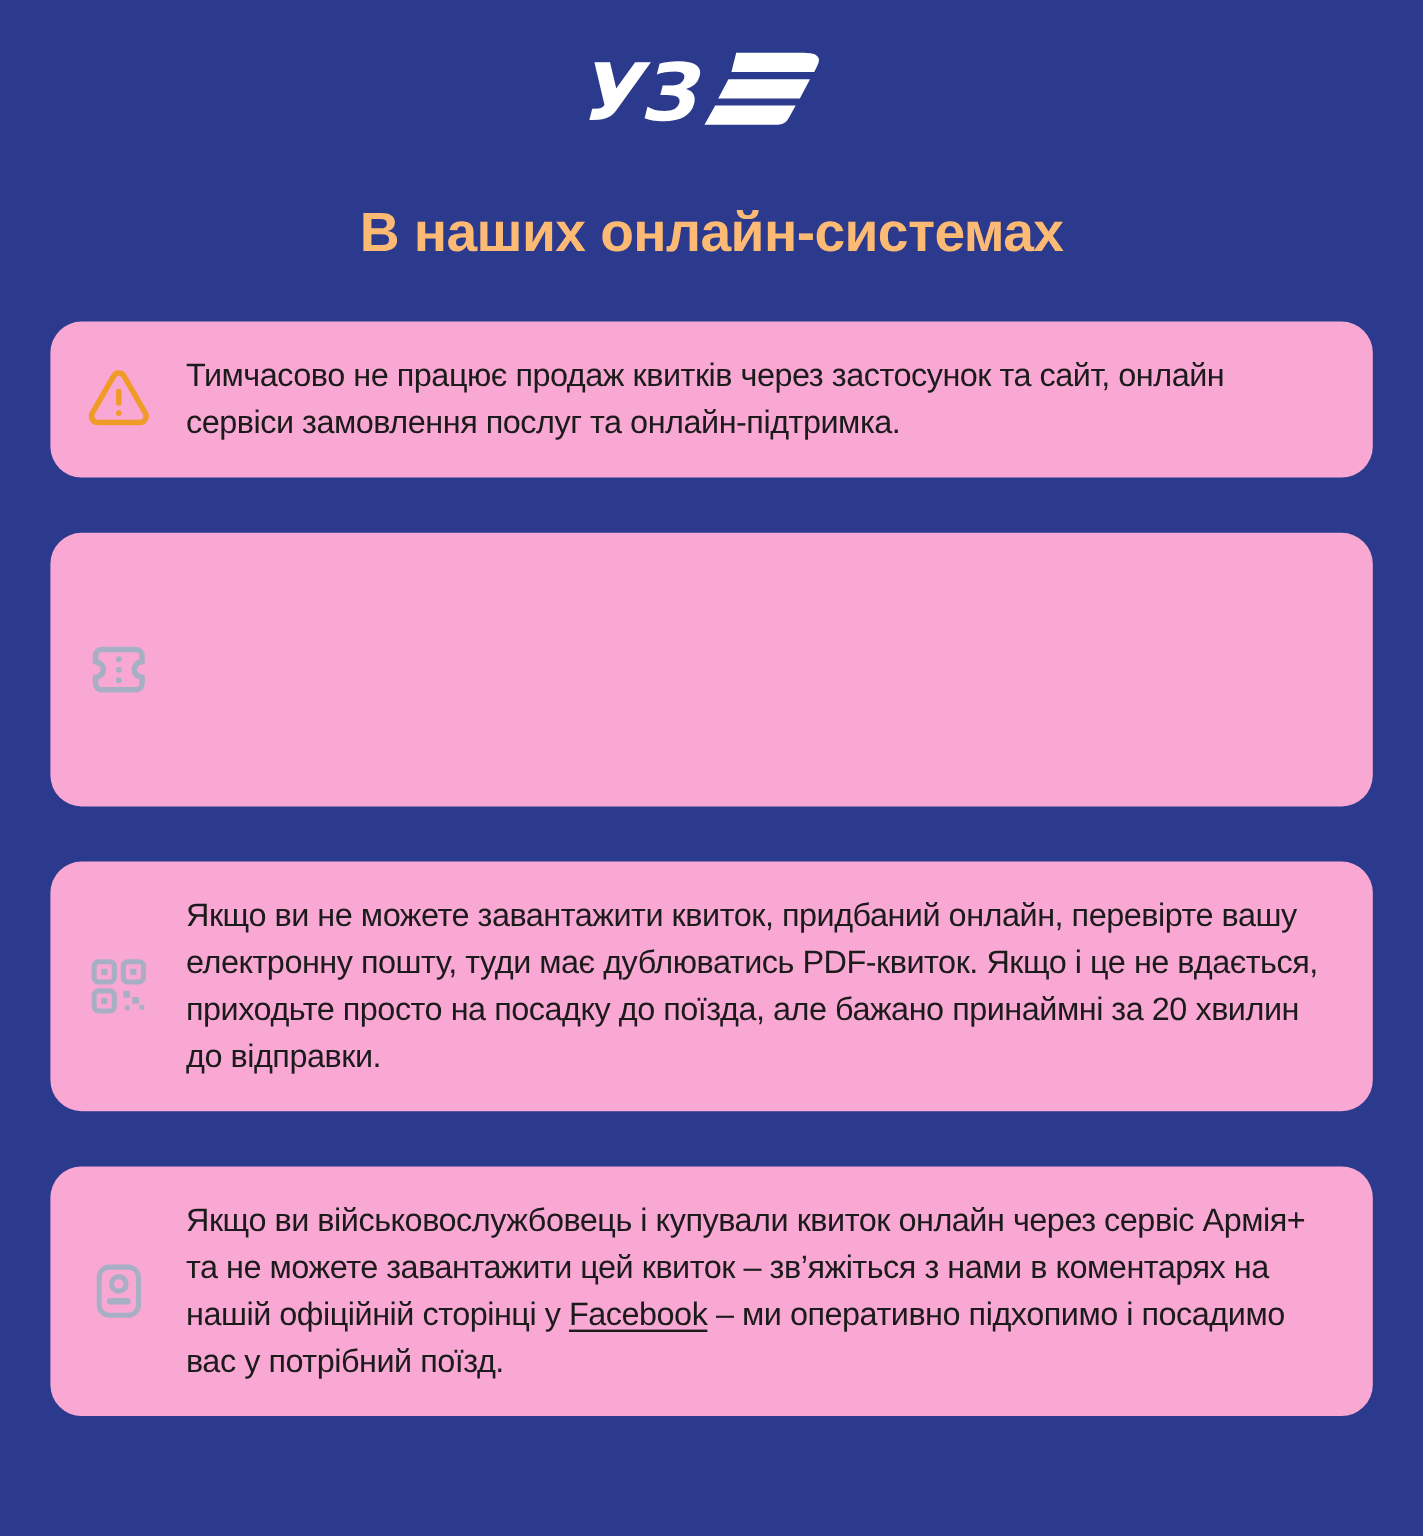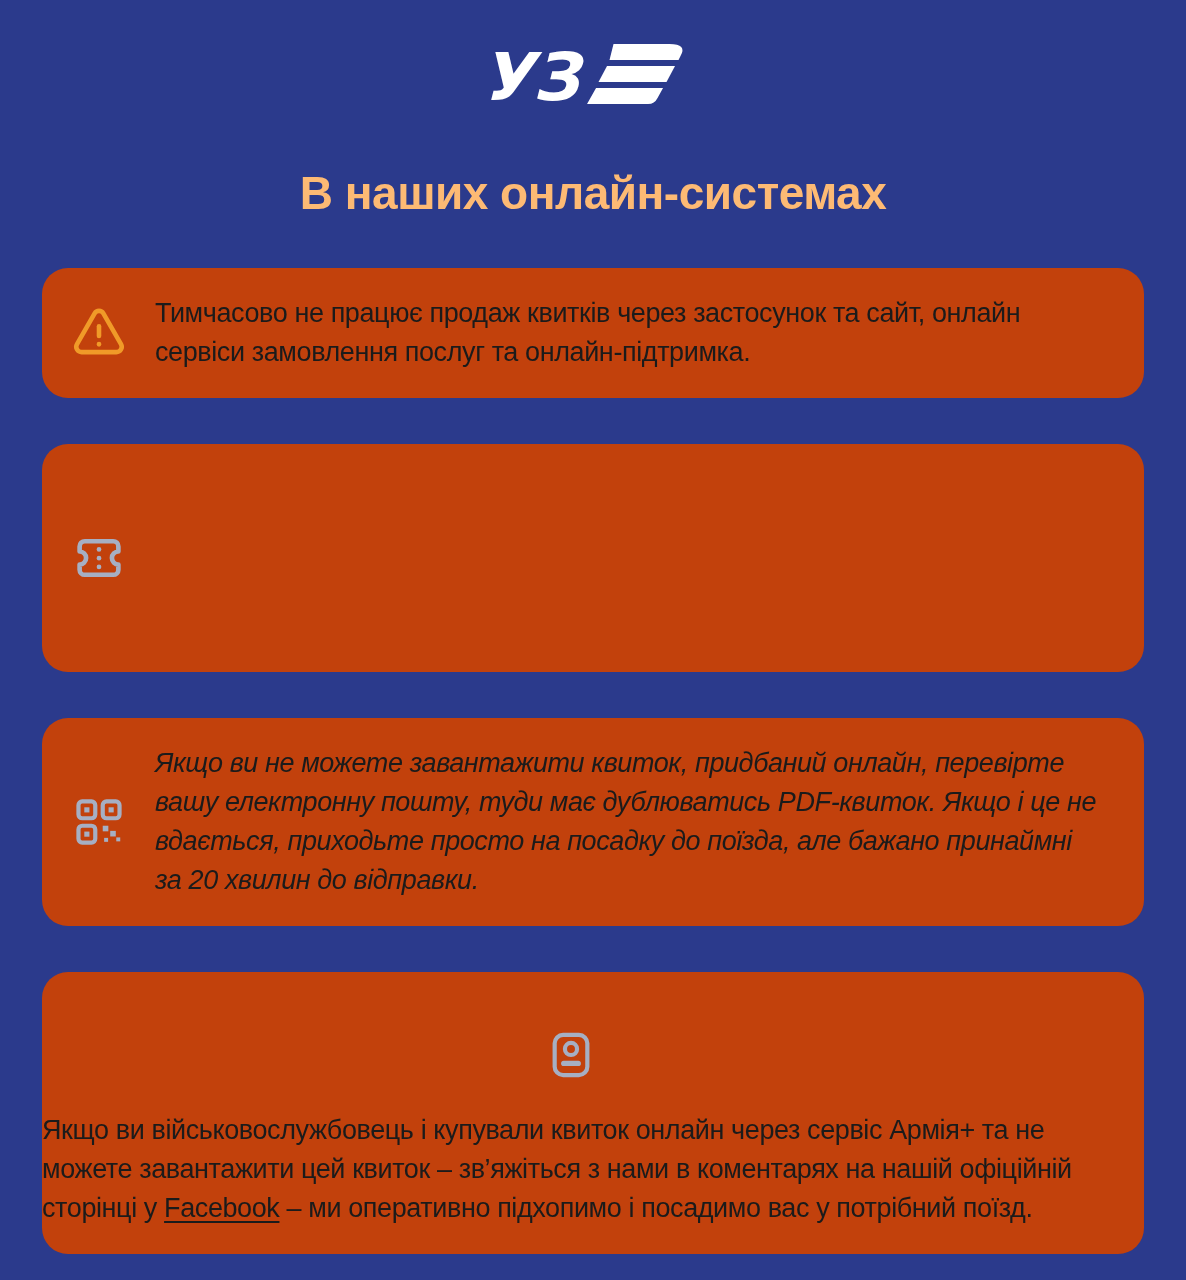--- a/index.html
+++ b/index.html
@@ -32,32 +32,32 @@
   .heading {
     color: #fdba74;
     text-align: center;
     font-size: 46px;
     font-weight: 700;
     line-height: 75px;
     letter-spacing: -0.5px;
     margin: 0 0 37px 0;
   }
   .card {
-    background: #c2410c;
+    background: #f9a8d4;
     border-radius: 26px;
     margin: 0 42px 46px 42px;
     display: flex;
     align-items: center;
     box-sizing: border-box;
     padding: 26px 45px 26px 0;
   }
   .card-1 { min-height: 127px; }
   .card-2 { min-height: 228px; }
-  .card-3 { min-height: 192px; font-style: italic; }
-  .card-4 { min-height: 205px; flex-direction: column; }
+  .card-3 { min-height: 192px; }
+  .card-4 { min-height: 205px; }
   .icon-col {
     flex: 0 0 113px;
     display: flex;
     justify-content: center;
     align-items: center;
     align-self: center;
   }
   .text-col {
     flex: 1 1 auto;
     color: #1b1b1b;

